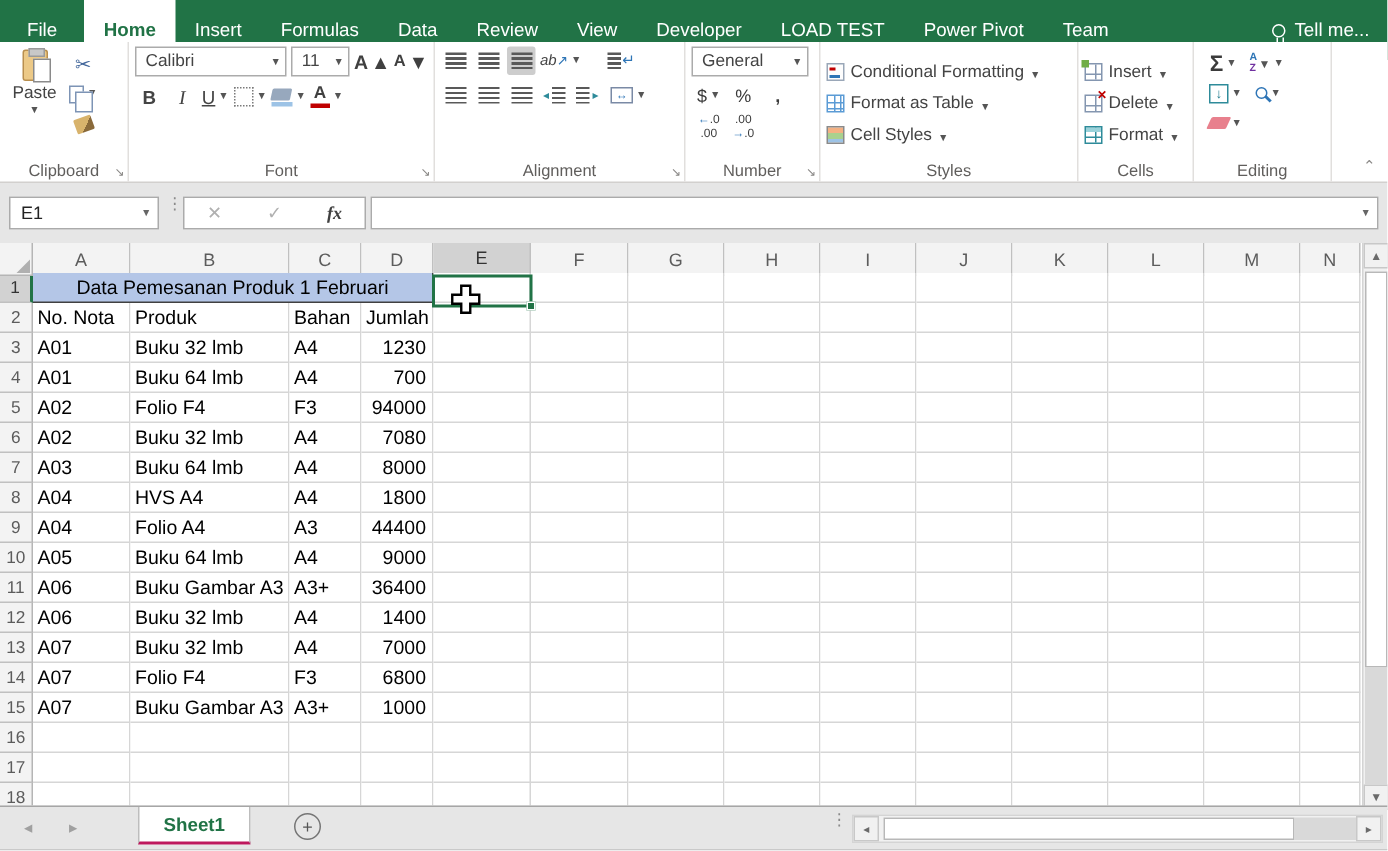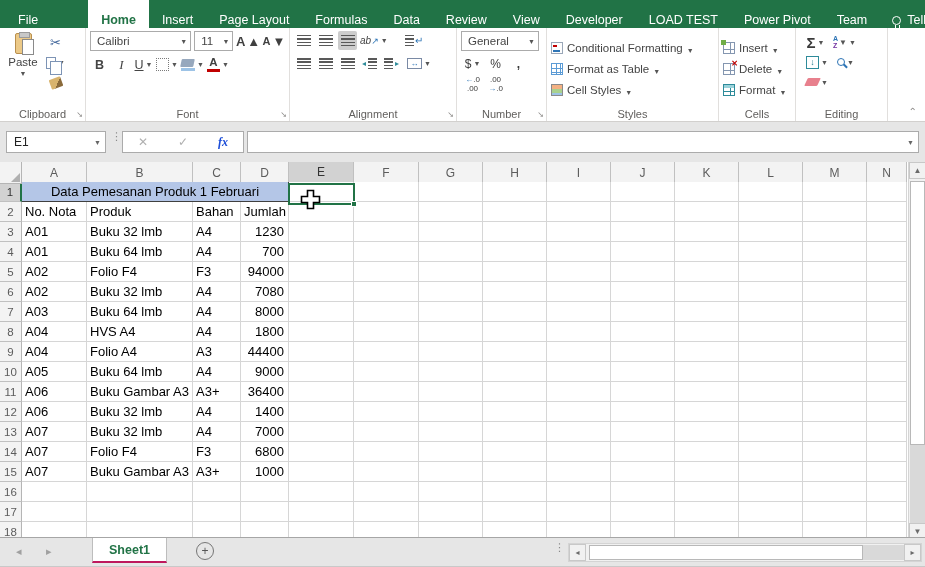--- a/index.html
+++ b/index.html
@@ -4,21 +4,21 @@
 <style>
   * { box-sizing: border-box; margin: 0; padding: 0; }
   html,body { width: 925px; height: 567px; overflow: hidden; }
   body { font-family: "Liberation Sans", sans-serif; position: relative; background: #fff; }
 
   
   .tabbar { position:absolute; left:0; top:0; width:925px; height:40px; background:#217346;
             display:flex; align-items:stretch; color:#fff; font-size:12.5px; }
   .rtab { display:flex; align-items:center; padding:0 13px; cursor:default; white-space:nowrap; }
   .rtab.filetab { padding:0 18px; }
-  .rtab.active { background:#fff; color:#217346; font-weight:bold;margin-left:32px; }
+  .rtab.active { background:#fff; color:#217346; font-weight:bold; }
   .tabbar-right { margin-left:auto; display:flex; align-items:stretch; }
   .tt { display:flex; align-items:center; gap:6px; padding:0 12px; white-space:nowrap; }
   .bulb { width:9px; height:9px; border:1.4px solid #fff; border-radius:50%; position:relative; }
   .bulb::after { content:""; position:absolute; left:2px; top:8px; width:3px; height:3px; border-left:1.4px solid #fff; border-right:1.4px solid #fff; }
 
   
   .ribbon { position:absolute; left:0; top:28px; width:925px; height:94px; background:#fff;
             border-bottom:1px solid #d2d0ce; display:flex; align-items:stretch; font-size:11.5px; color:#444; }
   .g { position:relative; border-right:1px solid #e1dfdd; padding:3px 4px 16px 4px; }
   .g-label { position:absolute; bottom:1px; left:0; right:0; text-align:center; font-size:11px; color:#605e5c; }
@@ -114,21 +114,21 @@
   .collapse { position:absolute; right:8px; bottom:4px; color:#8a8886; font-size:10px; }
 
   
   .fstrip { position:absolute; left:0; top:122px; width:925px; height:40px; background:#e6e6e6; }
   .namebox { position:absolute; left:6px; top:9px; width:100px; height:22px; background:#fff; border:1px solid #ababab;
              display:flex; align-items:center; font-size:12px; color:#222; padding:0 4px 0 7px; }
   .namebox .car { margin-left:auto; color:#666; }
   .vdots { position:absolute; left:111px; top:12px; color:#8a8a8a; font-size:11px; letter-spacing:0; line-height:5px; text-align:center; width:6px; }
   .fxbox { position:absolute; left:122px; top:9px; width:122px; height:22px; background:#fff; border:1px solid #ababab;
            display:flex; align-items:center; justify-content:space-around; color:#b0b0b0; font-size:12px; }
-  .fxbox .fx { color:#1d4ed8; font-style:italic; font-family:"Liberation Serif",serif; font-weight:bold; }
+  .fxbox .fx { color:#404040; font-style:italic; font-family:"Liberation Serif",serif; font-weight:bold; }
   .fbar { position:absolute; left:247px; top:9px; width:672px; height:22px; background:#fff; border:1px solid #ababab;
           display:flex; align-items:center; font-size:12px; padding:0 4px; }
   .fbar .car { margin-left:auto; color:#666; }
 
   
   .grid-wrap { position:absolute; left:0; top:162px; width:908px; height:375px; background:#fff; overflow:hidden; }
   .grid { display:grid; grid-auto-rows:20px; }
   .grid > div:nth-child(-n+15) { height:22px; }
   .corner { background:#f3f3f3; border-right:1px solid #b5b5b5; border-bottom:1px solid #b5b5b5; position:relative; }
   .corner-tri { position:absolute; right:1px; bottom:1px; width:0; height:0; border-left:9px solid transparent; border-bottom:9px solid #b0b0b0; }
@@ -167,21 +167,20 @@
   .hgray { position:absolute; left:294px; top:1px; width:41px; height:15px; background:#d9d9d9; }
 </style>
 </head>
 <body>
 
 <div class="tabbar">
   <div class="rtab filetab">File</div>
   <div id="tabs" style="display:flex">
       <div class="rtab active">Home</div>
       <div class="rtab">Insert</div>
-      <div class="rtab">Page Layout</div>
       <div class="rtab">Formulas</div>
       <div class="rtab">Data</div>
       <div class="rtab">Review</div>
       <div class="rtab">View</div>
       <div class="rtab">Developer</div>
       <div class="rtab">LOAD TEST</div>
       <div class="rtab">Power Pivot</div>
       <div class="rtab">Team</div>
     </div>
   <div class="tabbar-right">

